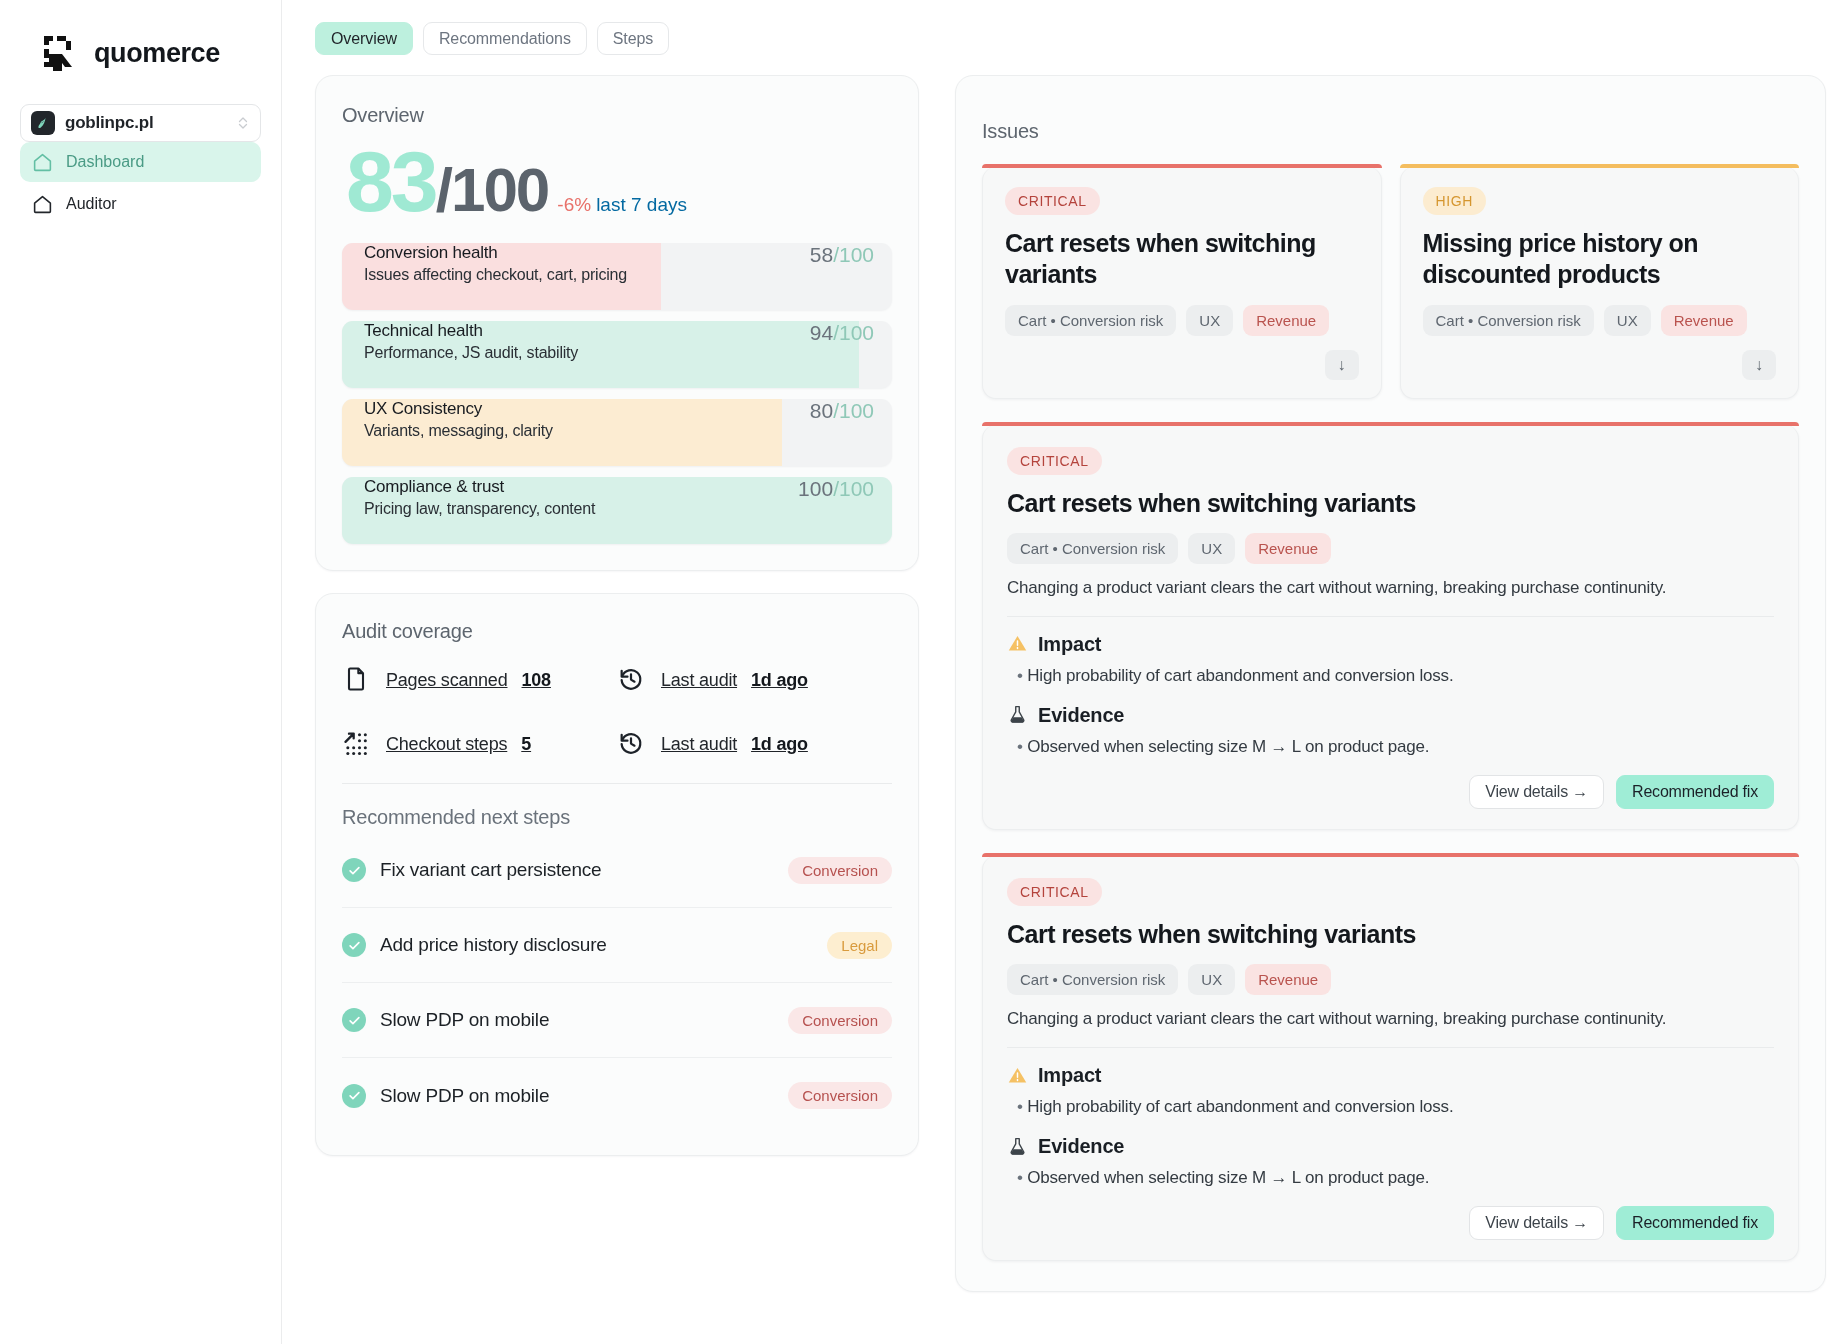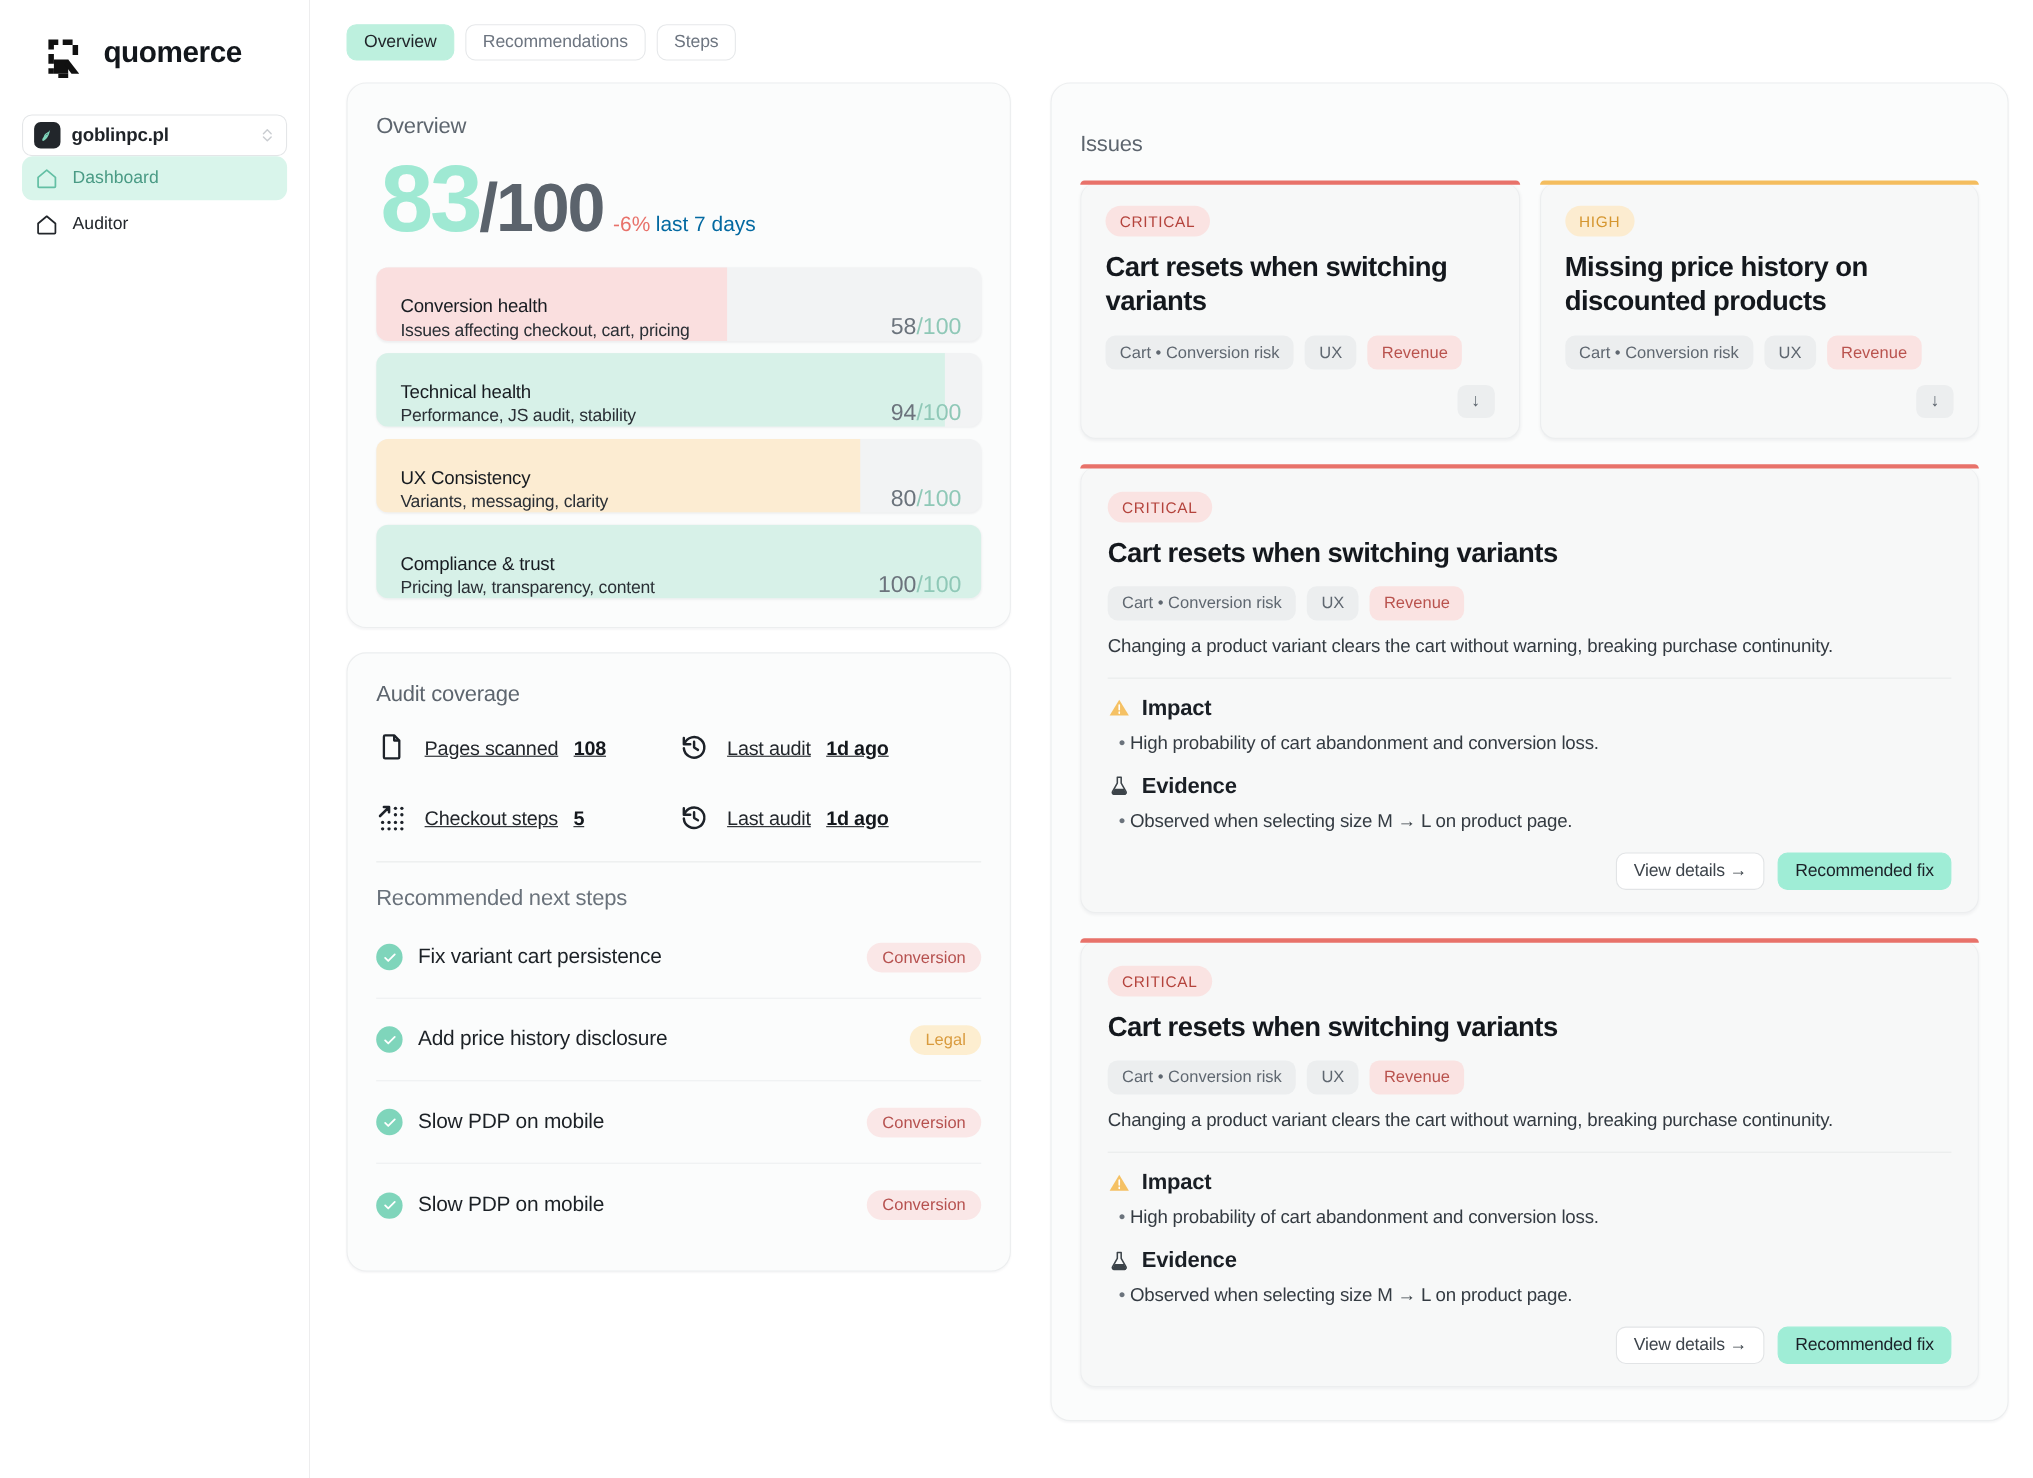--- a/index.html
+++ b/index.html
@@ -12,21 +12,21 @@
   }
   .app { display: flex; width: 1848px; height: 1344px; }
 
   
   .sidebar {
     width: 282px; flex: 0 0 282px; height: 100%;
     background: #ffffff;
     border-right: 1px solid #ebeced;
     padding: 22px 20px 0 20px;
   }
-  .brand { display: flex; gap: 12px; padding: 10px 4px 0 20px; }
+  .brand { display: flex; align-items: center; gap: 12px; padding: 10px 4px 0 20px; }
   .brand-mark { width: 42px; height: 42px; flex: 0 0 42px; position: relative; }
   .brand-name { font-size: 27px; font-weight: 700; letter-spacing: -0.4px; color: #13171c; }
 
   .domain-select {
     margin-top: 30px; height: 38px;
     border: 1px solid #e4e6e8; border-radius: 9px;
     background: #fff;
     display: flex; align-items: center; gap: 10px;
     padding: 0 10px; cursor: pointer;
   }
@@ -79,21 +79,21 @@
 
   .bars { display: flex; flex-direction: column; gap: 11px; }
   .bar {
     position: relative; height: 67px; border-radius: 11px;
     background: #f2f3f4; overflow: hidden;
     box-shadow: 0 1px 2px rgba(16,24,40,.05);
   }
   .bar-fill { position: absolute; left: 0; top: 0; bottom: 0; }
   .bar-inner {
     position: relative; height: 100%;
-    display: flex; align-items: flex-end; justify-content: space-between;
+    display: flex; align-items: flex-start; justify-content: space-between;
     padding: 0 18px 0 22px;
   }
   .bar-text { display: flex; flex-direction: column; gap: 3px; }
   .bar-label { font-size: 17px; color: #171b20; letter-spacing: -0.2px; }
   .bar-sub { font-size: 16px; color: #2a2f35; letter-spacing: -0.2px; }
   .bar-score { font-size: 21px; color: #5f6token; white-space: nowrap; }
   .bar-score { color: #6b737c; }
   .bar-score .den { color: #8fc8b7; }
 
   

